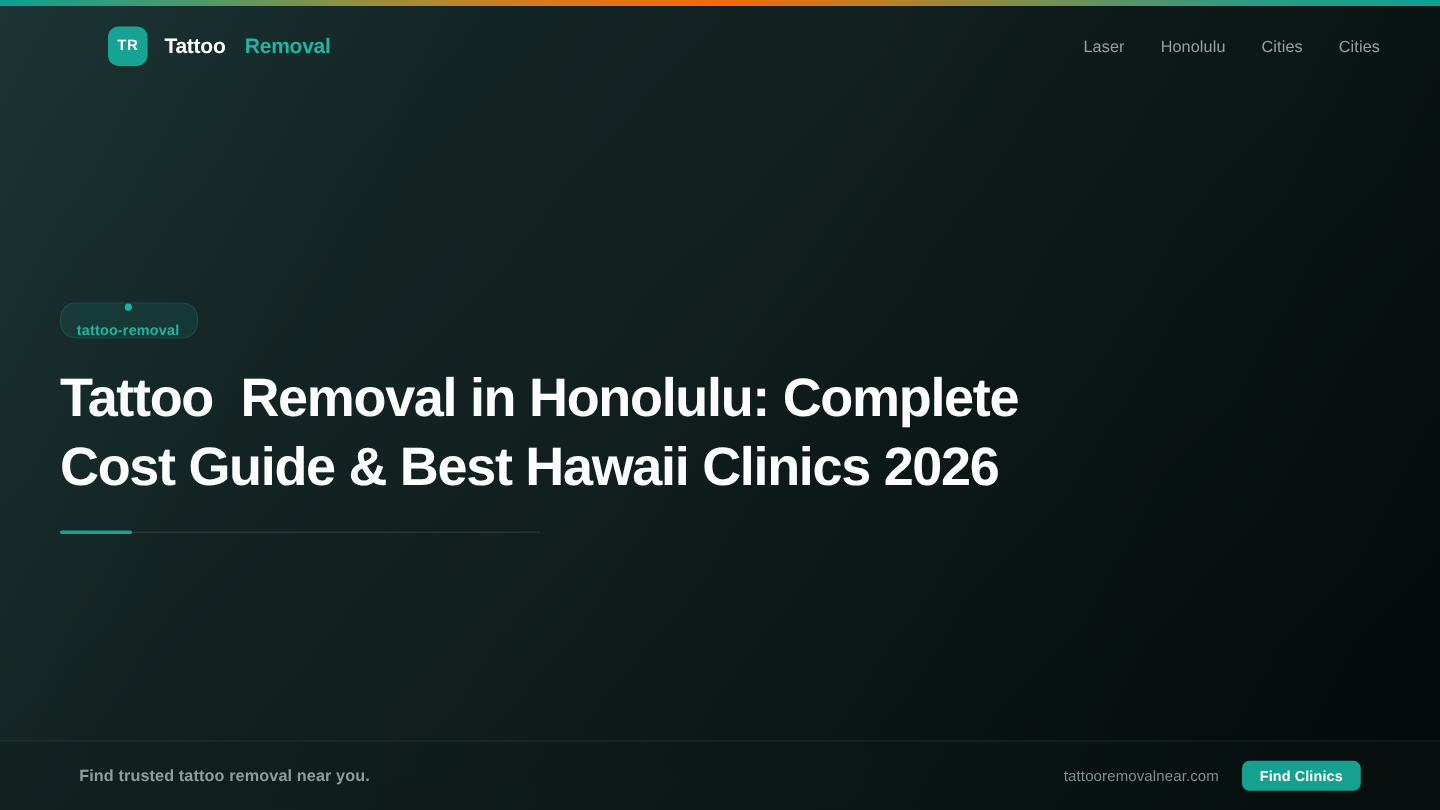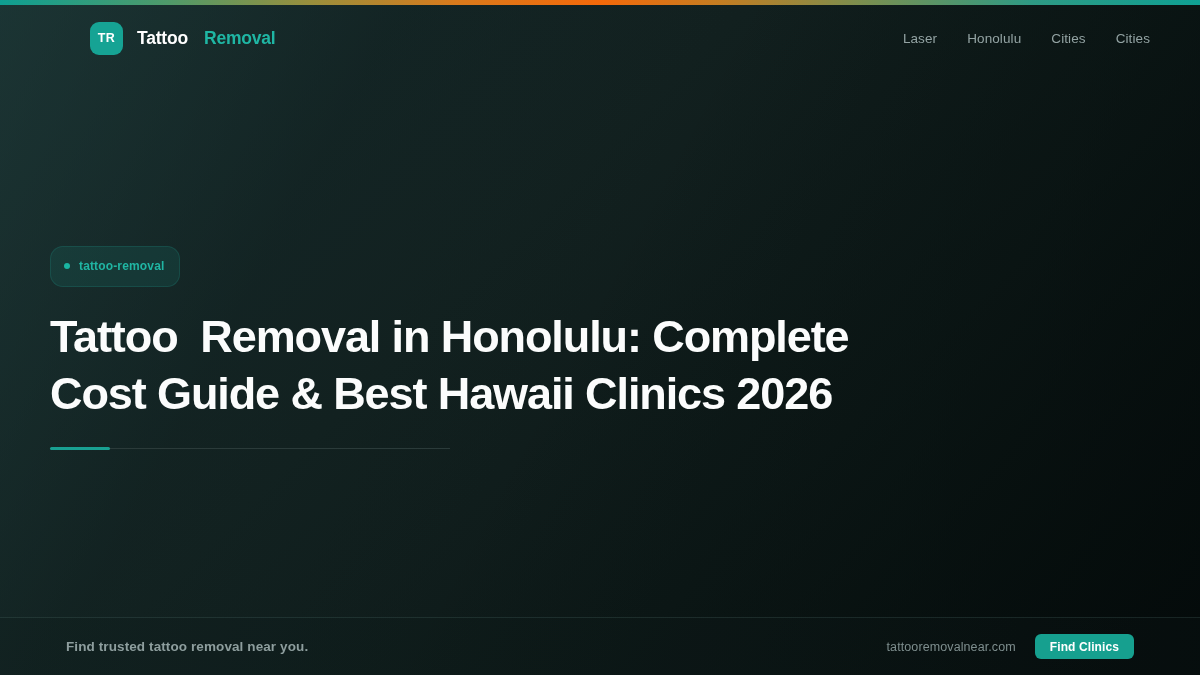--- a/index.html
+++ b/index.html
@@ -73,24 +73,25 @@
     text-decoration:none; white-space:nowrap;
   }
 
   
   #hero {
     position:absolute; left:50px; top:246px; width:1100px;
   }
 
   #badge {
     display:inline-flex; align-items:center; gap:9px;
-    height:41px; padding:0 15px 2px 13px;
+    height:30px; padding:0 15px 2px 13px;
     border-radius:13px;
     background:rgba(26,120,110,0.20);
     border:1px solid rgba(30,150,135,0.22);
+    flex-direction:column;
   }
   #badge-dot {
     width:6px; height:6px; border-radius:50%;
     background:#1ab5a2; flex:0 0 auto;
   }
   #badge-label {
     color:#20b5a3; font-size:12px; font-weight:bold; letter-spacing:0.15px;
     white-space:nowrap;
   }
 

